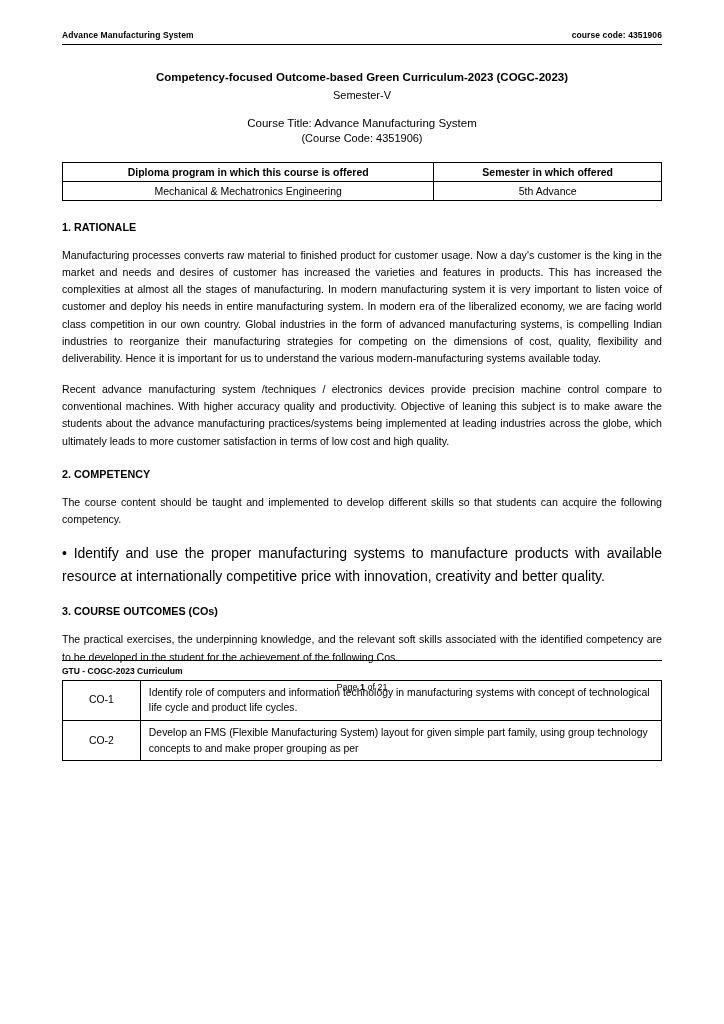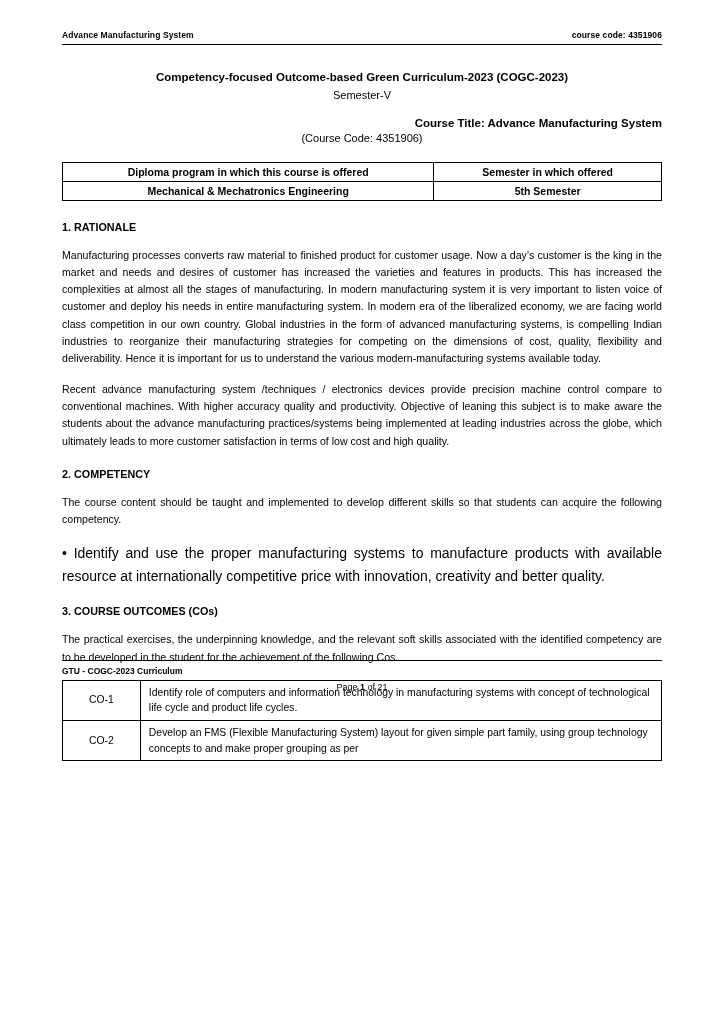--- a/index.html
+++ b/index.html
@@ -47,24 +47,23 @@
     font-weight: bold;
     margin-bottom: 6px;
   }
   .title-line.plain {
     font-weight: normal;
     font-size: 11px;
     margin-bottom: 16px;
   }
   .title-course {
     font-size: 11.5px;
-    font-weight: bold;
+    font-weight: normal;
     margin-top: 14px;
     margin-bottom: 3px;
-    text-align: right;
   }
   .title-code {
     font-size: 11px;
     font-weight: normal;
     margin-bottom: 18px;
   }
 
   
   table.info {
     border-collapse: collapse;
@@ -74,21 +73,21 @@
   }
   table.info td, table.info th {
     border: 1.1px solid #000;
     text-align: center;
     font-size: 10.5px;
     padding: 3px 4px;
   }
   table.info th {
     font-weight: bold;
   }
-  table.info td { font-weight: bold; }
+  table.info td { font-weight: normal; }
   .col-a { width: 62%; border-radius: 8px; }
   .col-b { width: 38%; }
 
   
   h2.section {
     font-size: 10.8px;
     font-weight: bold;
     margin: 18px 0 14px 0;
   }
   p.body {
@@ -174,21 +173,21 @@
   </div>
 
   <table class="info">
     <tbody>
         <tr>
       <th class="col-a">Diploma program in which this course is offered</th>
       <th class="col-b">Semester in which offered</th>
     </tr>
     <tr>
       <td class="col-a">Mechanical &amp; Mechatronics Engineering</td>
-      <td class="col-b">5th Semester</td>
+      <td class="col-b">5th Advance</td>
     </tr>
   </tbody>
     </table>
 
   <h2 class="section">1. RATIONALE</h2>
   <p class="body">Manufacturing processes converts raw material to finished product for customer usage. Now a day's customer is the king in the market and needs and desires of customer has increased the varieties and features in products. This has increased the complexities at almost all the stages of manufacturing. In modern manufacturing system it is very important to listen voice of customer and deploy his needs in entire manufacturing system. In modern era of the liberalized economy, we are facing world class competition in our own country. Global industries in the form of advanced manufacturing systems, is compelling Indian industries to reorganize their manufacturing strategies for competing on the dimensions of cost, quality, flexibility and deliverability. Hence it is important for us to understand the various modern-manufacturing systems available today.</p>
   <p class="body">Recent advance manufacturing system /techniques / electronics devices provide precision machine control compare to conventional machines. With higher accuracy quality and productivity. Objective of leaning this subject is to make aware the students about the advance manufacturing practices/systems being implemented at leading industries across the globe, which ultimately leads to more customer satisfaction in terms of low cost and high quality.</p>
 
   <h2 class="section">2. COMPETENCY</h2>
   <p class="body">The course content should be taught and implemented to develop different skills so that students can acquire the following competency.</p>

